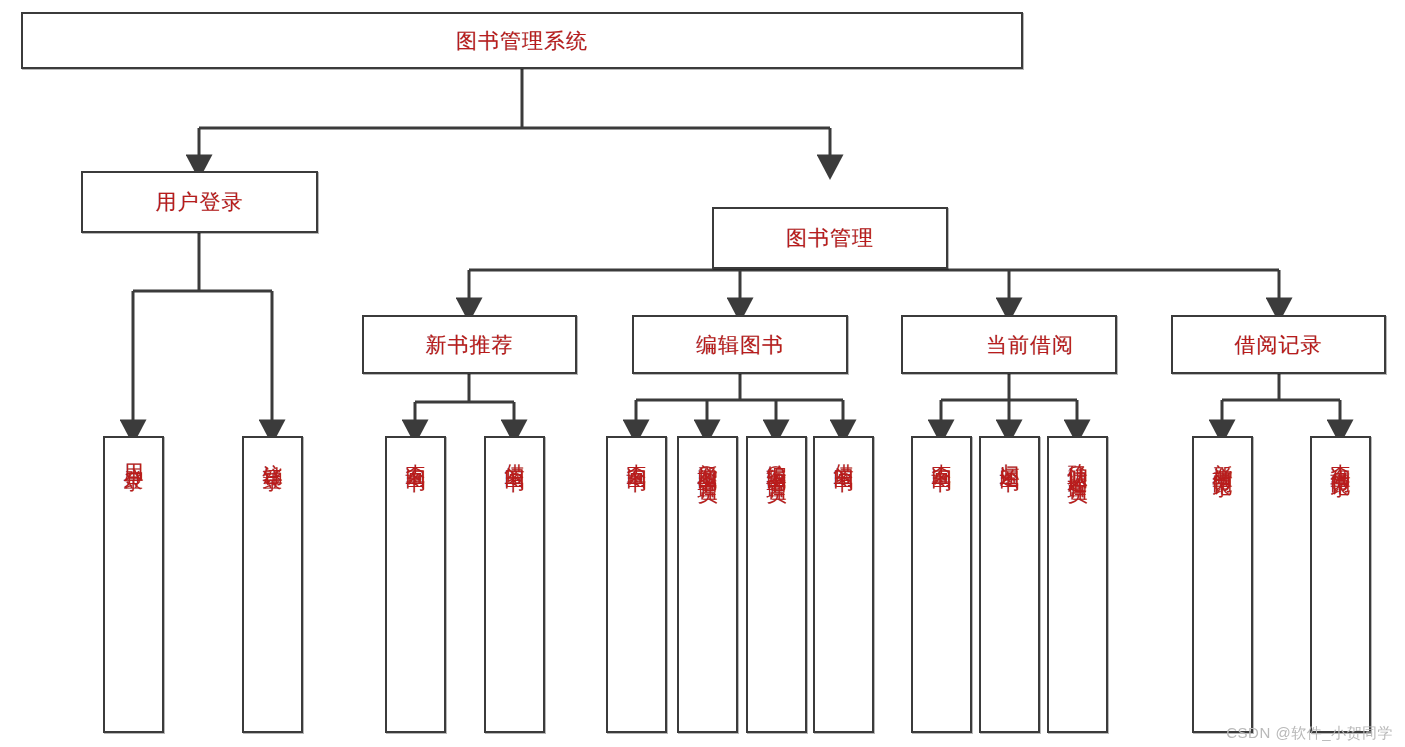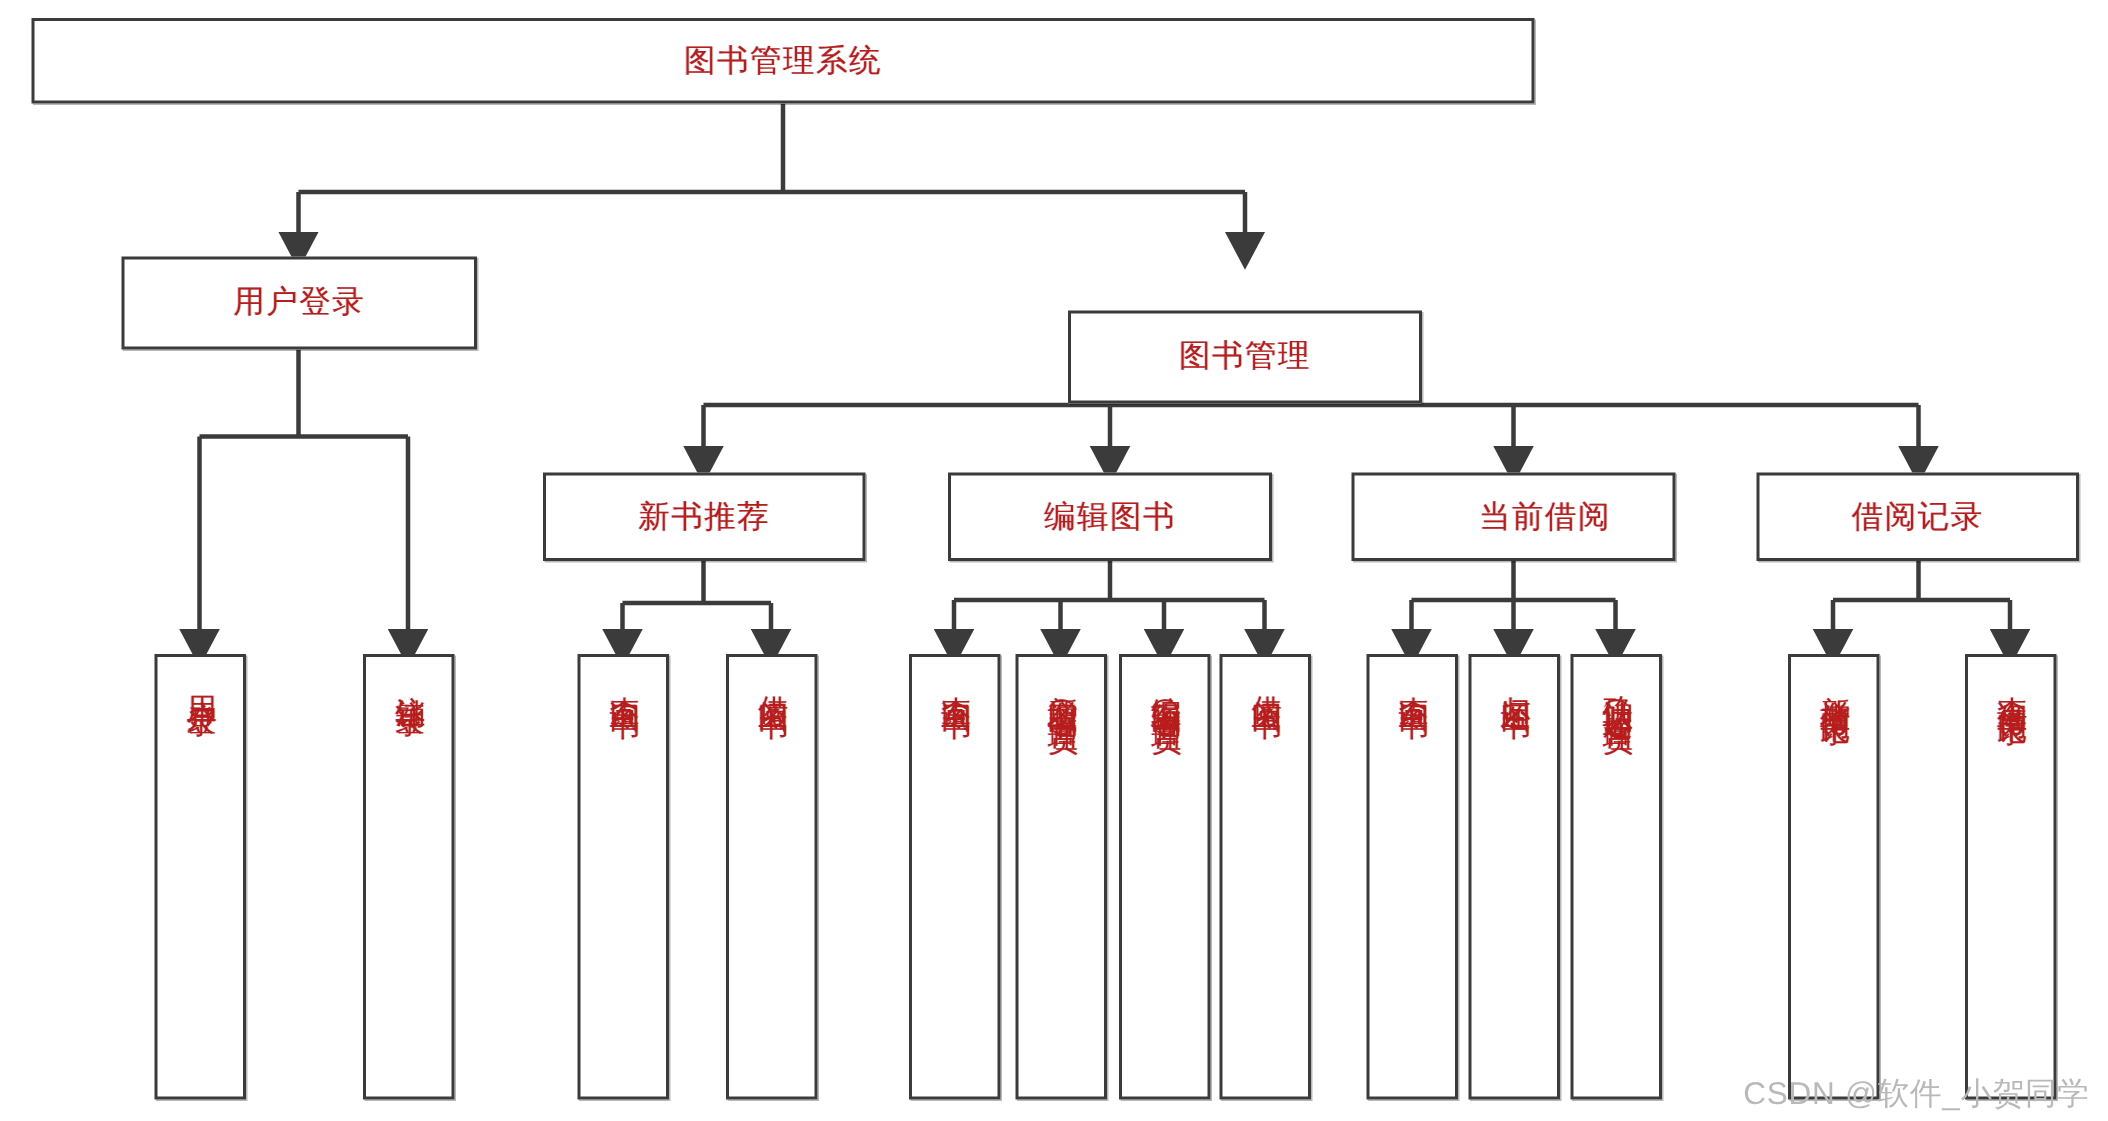--- a/index.html
+++ b/index.html
@@ -42,21 +42,21 @@
     white-space:normal;
     line-height:1.05;
     max-height:280px;
   }
 
   
   #watermark{
     position:absolute;
     right:12px;
     bottom:4px;
-    font-size:21px;
+    font-size:15px;
     color:#b9b9b9;
     letter-spacing:0.5px;
     white-space:nowrap;
     pointer-events:none;
   }
 </style>
 </head>
 <body>
 
 <div id="stage">

